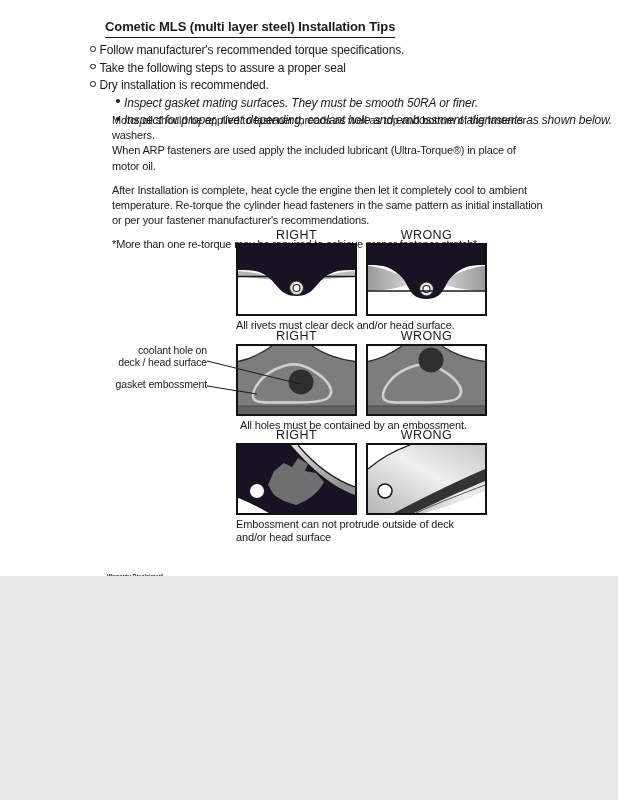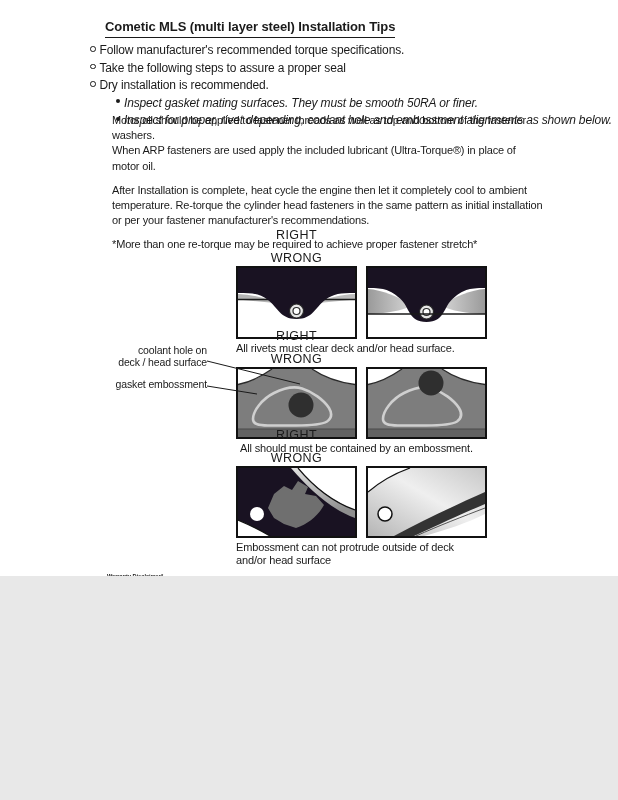--- a/index.html
+++ b/index.html
@@ -18,21 +18,21 @@
   .brow{display:flex;align-items:flex-start;margin-bottom:3.6px;}
   .obullet{flex:0 0 auto;width:3.5px;height:3.5px;border:1.1px solid #1a1a1a;border-radius:50%;margin:3.2px 4px 0 0;}
   .dbullet{flex:0 0 auto;width:4px;height:4px;background:#1a1a1a;border-radius:50%;margin:3.4px 4px 0 0;}
   .sub{margin-left:26px;font-style:italic;}
   
   #diesel{position:absolute;left:112px;top:113px;width:432px;font-size:11px;letter-spacing:-0.15px;}
   #diesel-heading{font-size:12.5px;font-weight:bold;margin:0 0 8px 0;}
   .dpara{white-space:pre-line;line-height:15.2px;margin:0 0 9px 0;}
   
   .dset{position:absolute;left:236px;width:260px;}
-  .dg-headers{display:flex;gap:9px;margin-bottom:1px;flex-direction:column;}
+  .dg-headers{display:flex;gap:9px;margin-bottom:1px;}
   .dg-headers span{width:121px;text-align:center;font-size:12.5px;letter-spacing:0.4px;}
   .dg-boxes{display:flex;gap:9px;}
   .dg-box{width:117px;height:auto;border:2px solid #111;line-height:0;background:#fff;}
   .dg-caption{font-size:11px;letter-spacing:-0.15px;margin-top:3px;line-height:12.5px;}
   
   #set2-labels{position:absolute;left:95px;top:345px;width:112px;text-align:right;
     font-size:10.5px;letter-spacing:-0.15px;line-height:11.5px;}
   #label-emboss{margin-top:11px;}
   #leader-overlay{position:absolute;left:200px;top:340px;}
   
@@ -149,21 +149,21 @@
           <line x1="0" y1="60" x2="117" y2="60" stroke="#4a4a4a" stroke-width="1"></line>
           <path d="M0,0 H34 C24,7 13,13 0,15.5 Z" fill="#ffffff"></path>
           <path d="M34,0 C24,7 13,13 0,15.5" fill="none" stroke="#2a2a2a" stroke-width="1.3"></path>
           <path d="M117,0 H74 C84,7 98,13 117,15.5 Z" fill="#ffffff"></path>
           <path d="M74,0 C84,7 98,13 117,15.5" fill="none" stroke="#2a2a2a" stroke-width="1.3"></path>
           <path d="M15,50 C15,42 24,30 36,24 C46,19 56,17 64,19.5 C74,22.5 86,31 91,39 C94,44 94,49 89,52.5 C84,55.5 74,56.5 58,56.5 L30,56.5 C20,56.5 15,55 15,50 Z" fill="none" stroke="#cfcfcf" stroke-width="2.6"></path>
           <circle cx="63" cy="14" r="12.5" fill="#2f2f2f"></circle>
         </svg>
       </div>
     </div>
-    <div class="dg-caption" style="margin-left:4px;">All should must be contained by an embossment.</div>
+    <div class="dg-caption" style="margin-left:4px;">All holes must be contained by an embossment.</div>
   </div>
 
   <div id="set2-labels">
     <div>
       <div>coolant hole on</div>
       <div>deck / head surface</div>
     </div>
     <div id="label-emboss">gasket embossment</div>
   </div>
 

